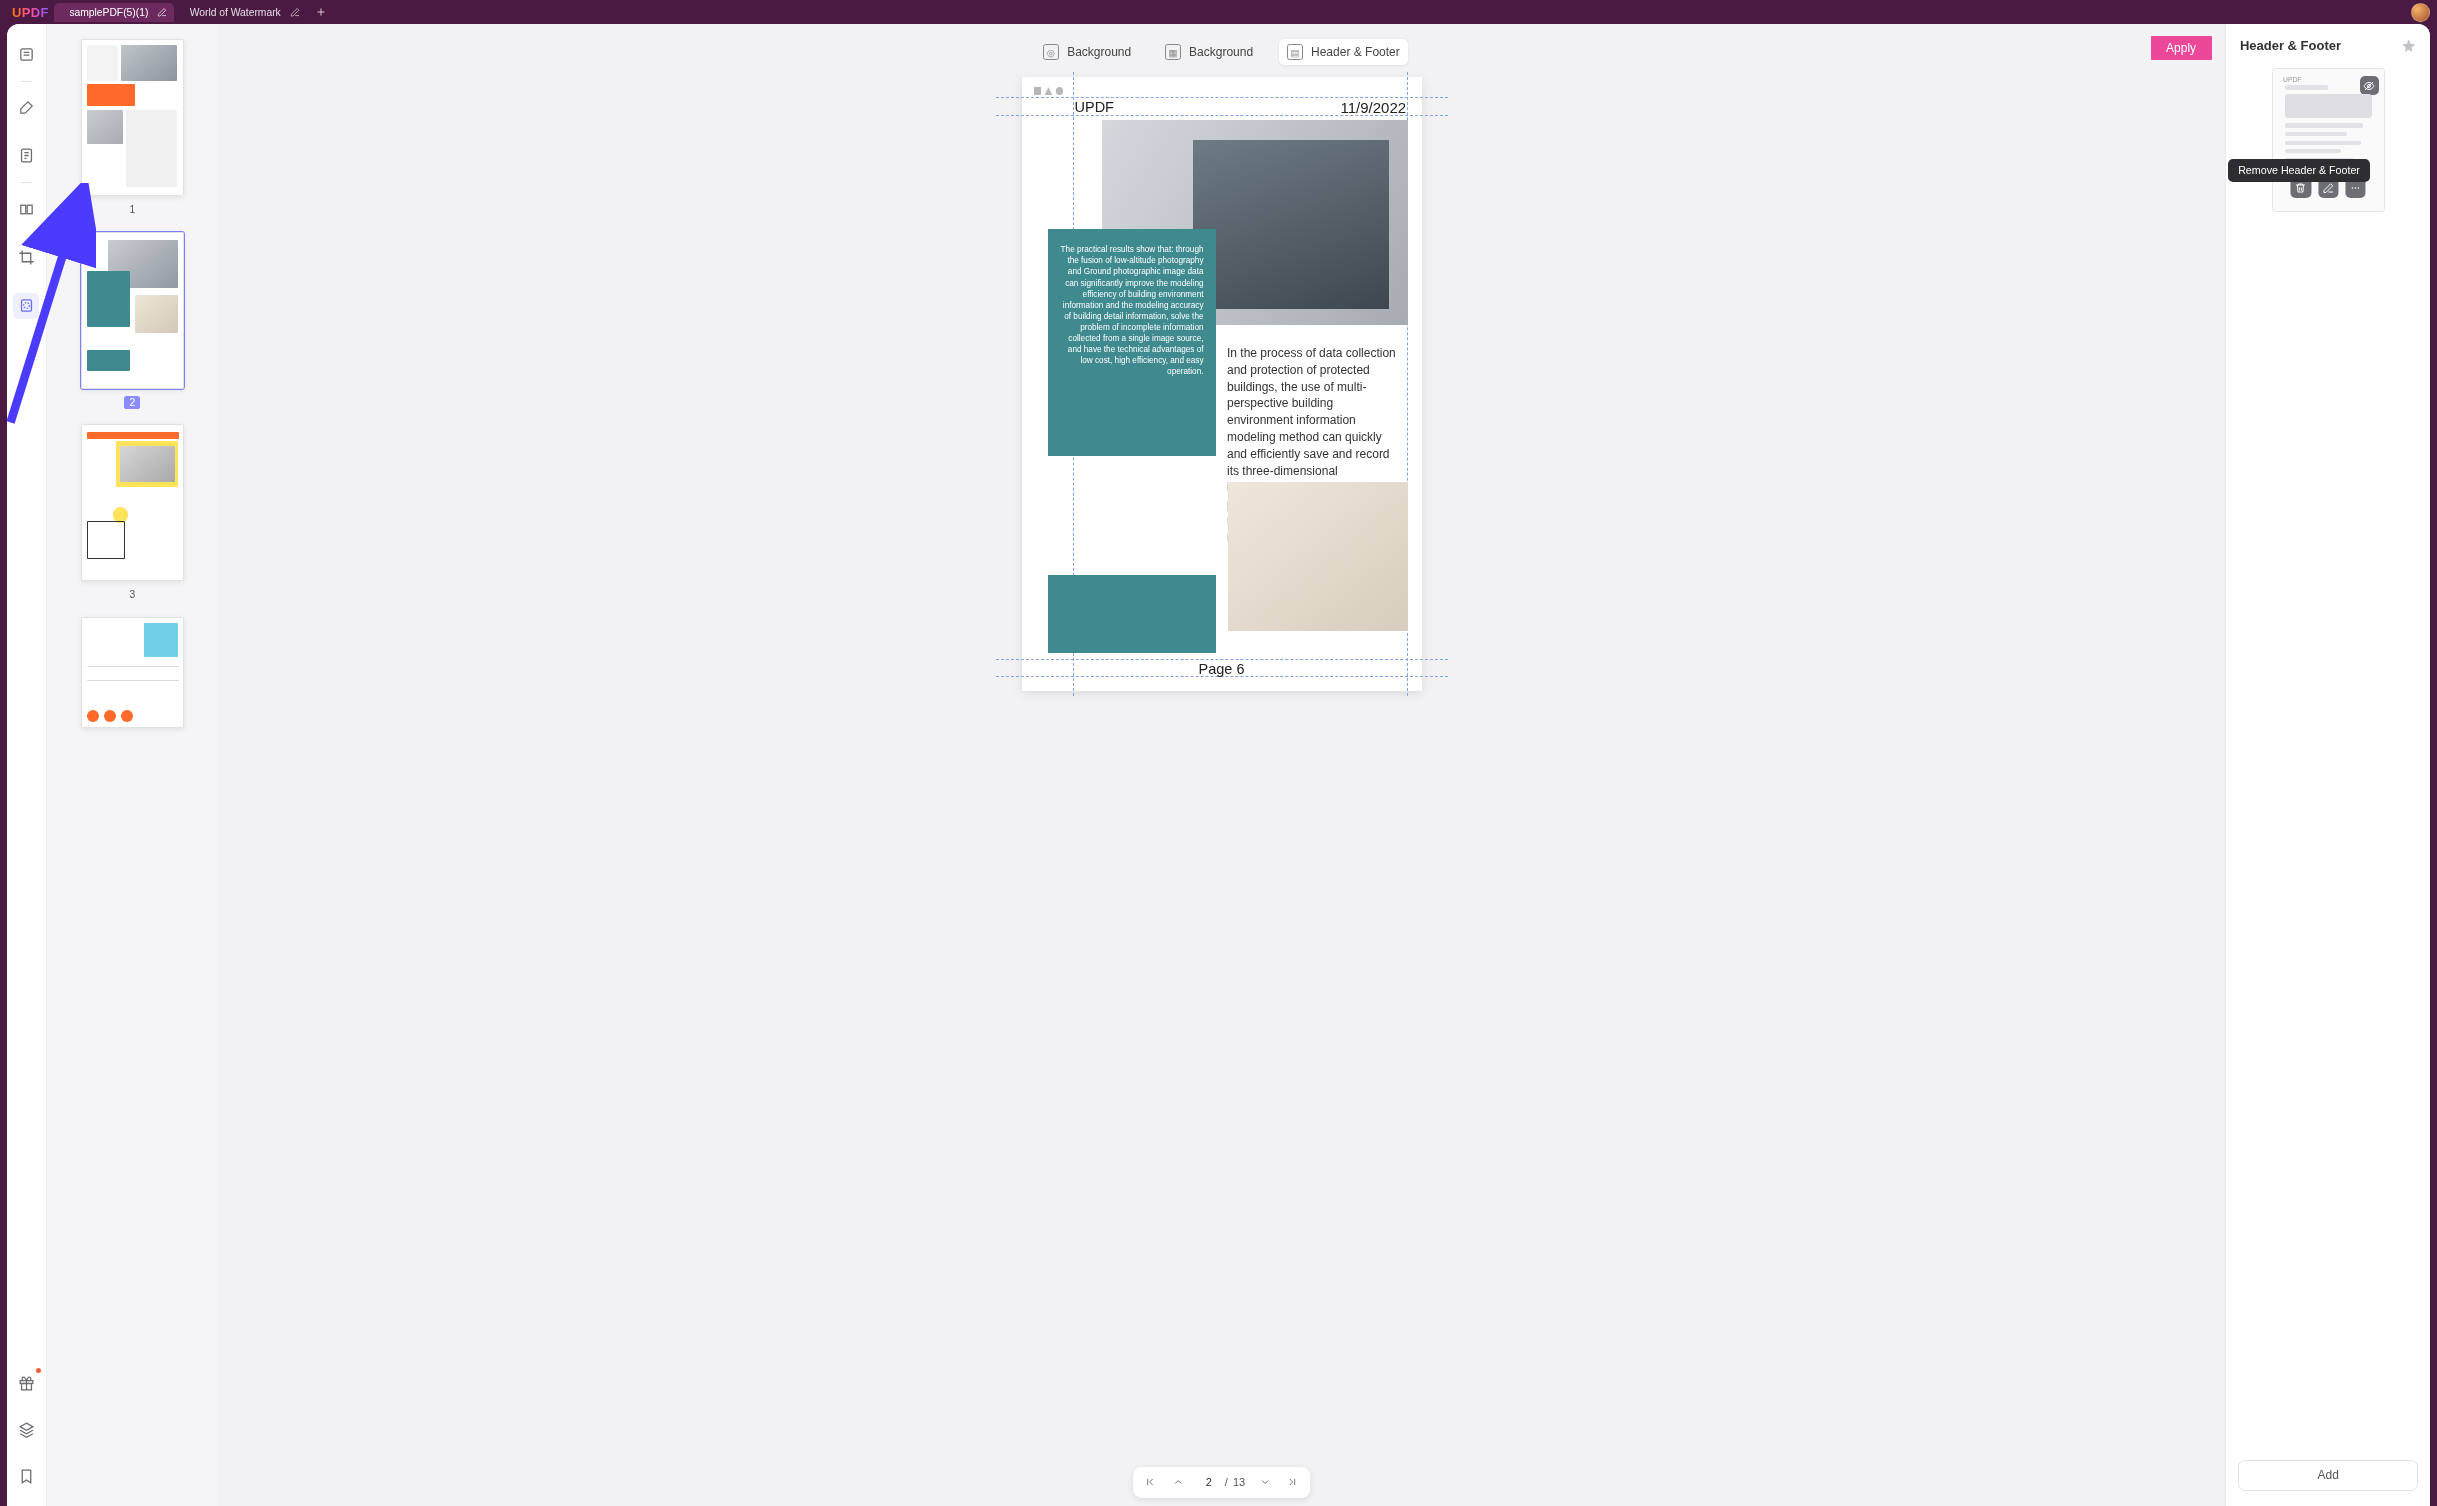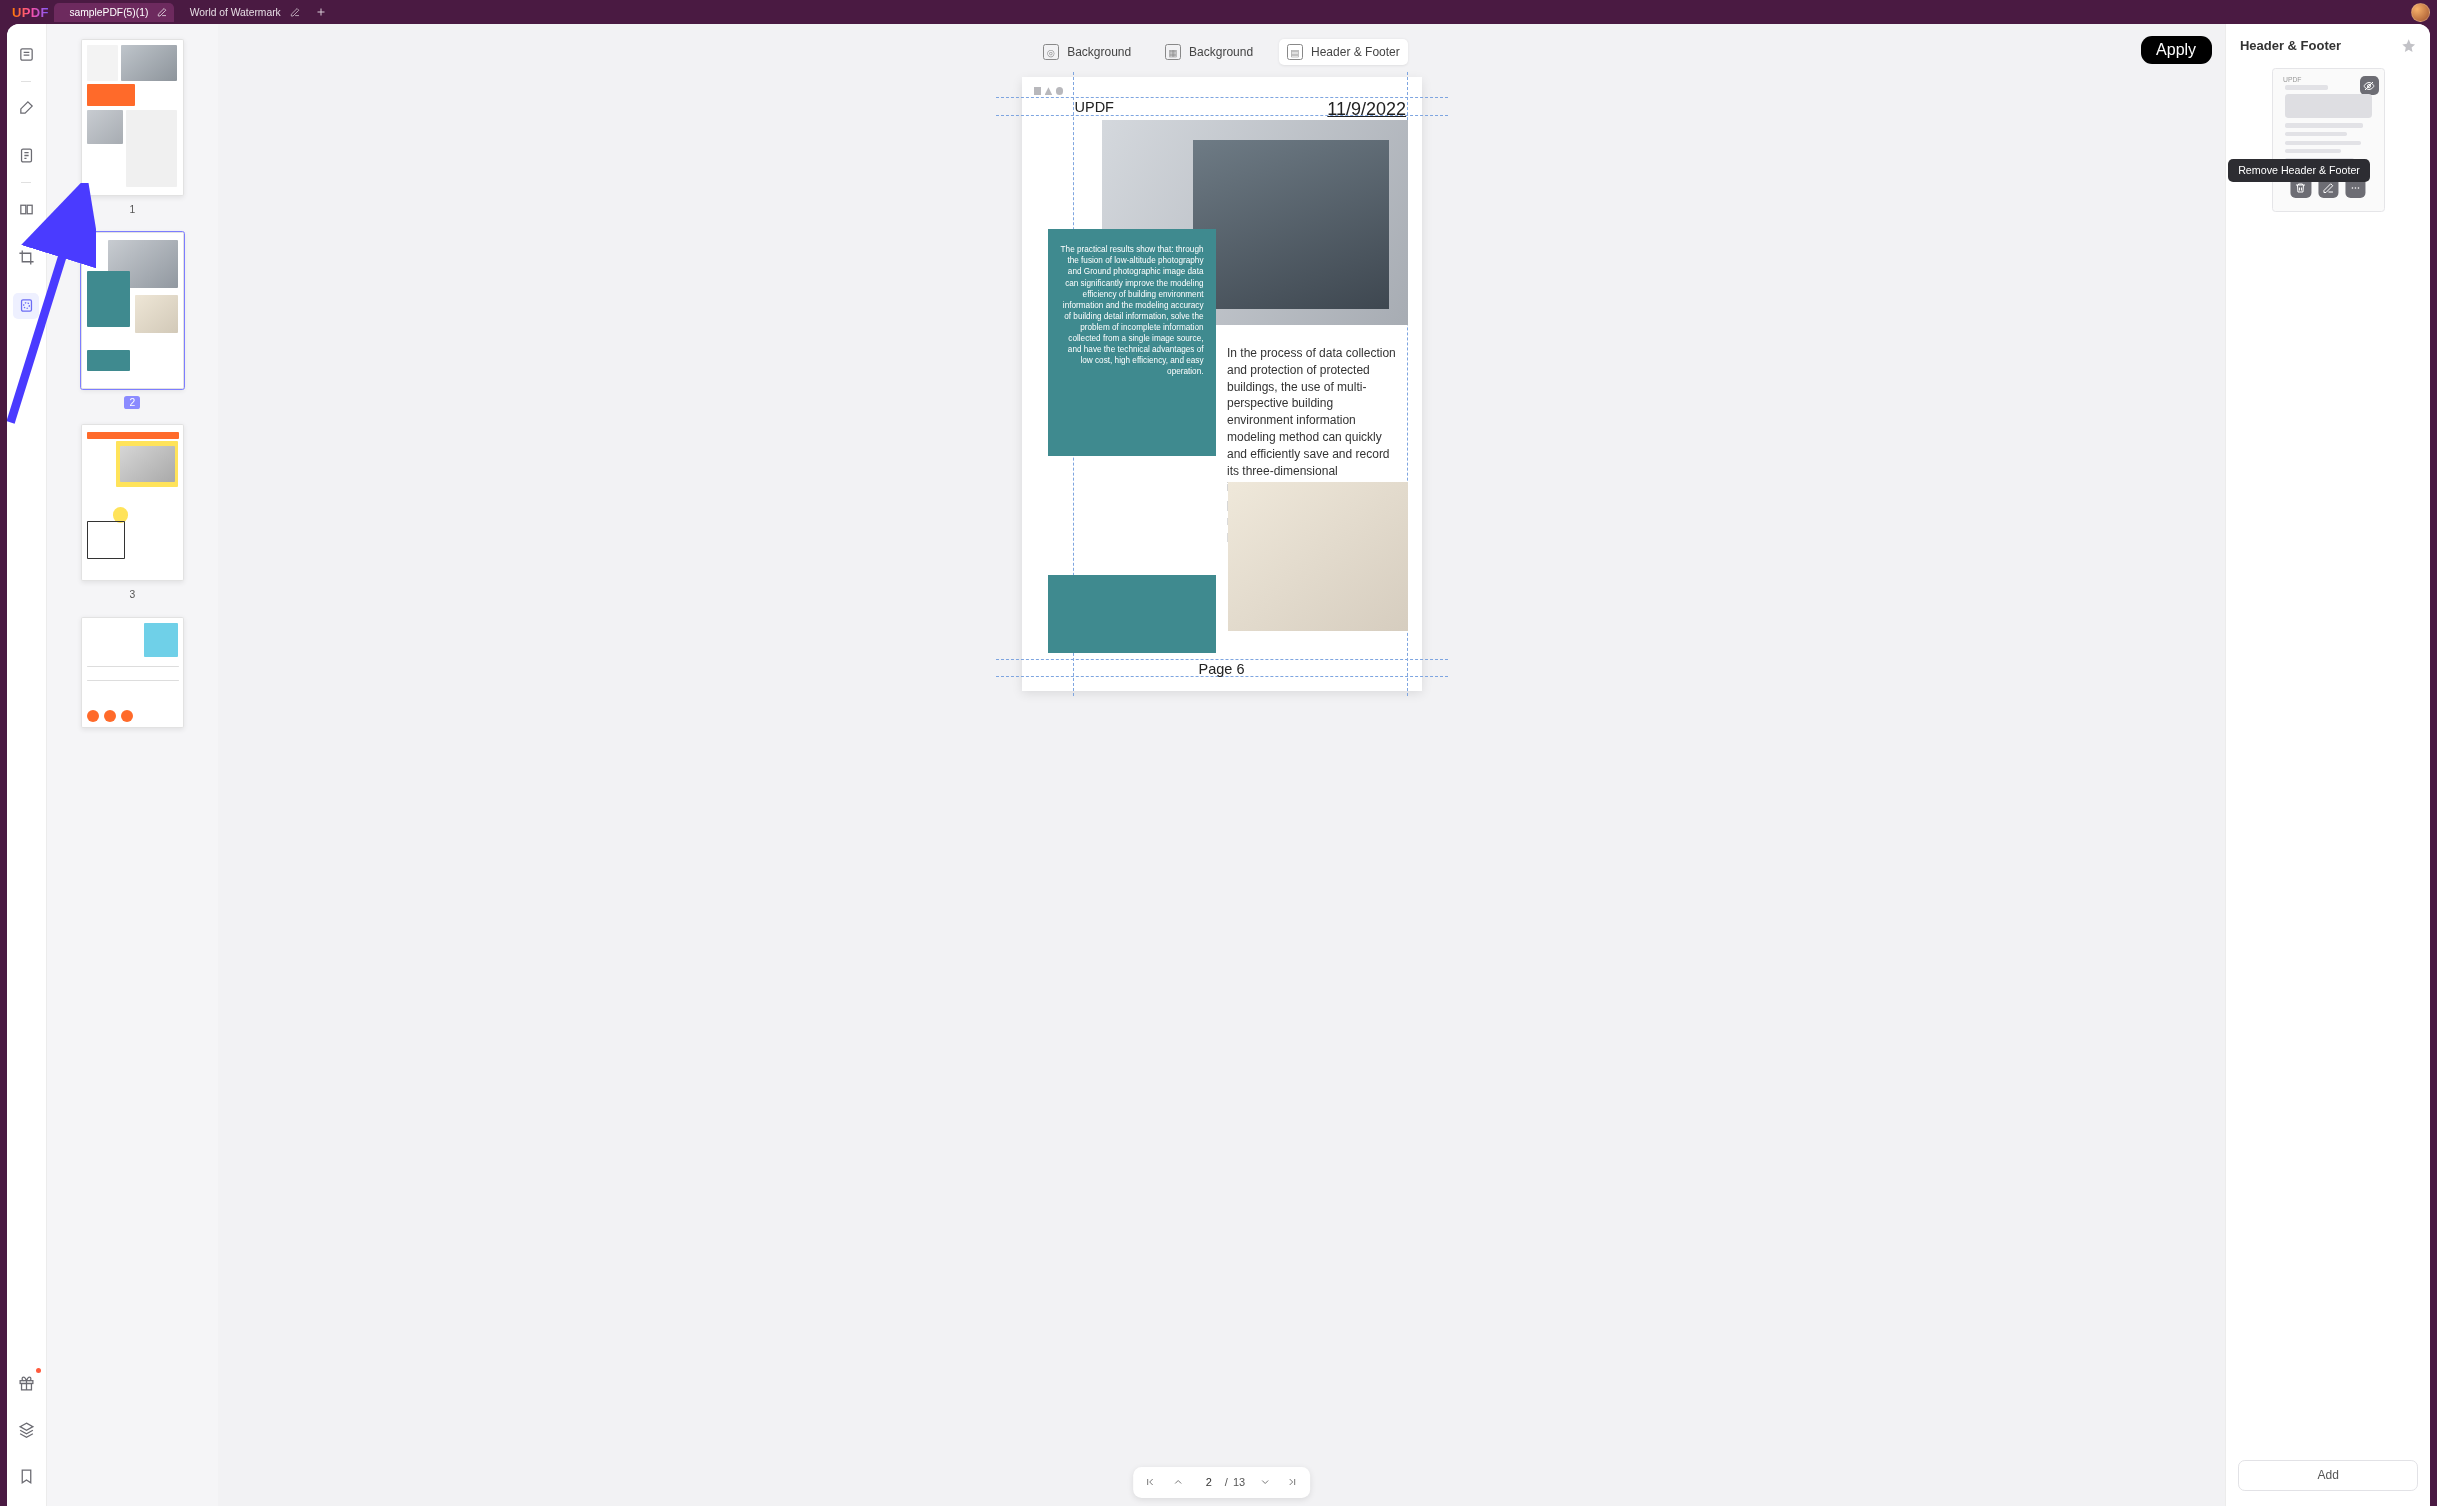--- a/index.html
+++ b/index.html
@@ -36,33 +36,33 @@
 .tnum.selected { background:#8b8bff; color:#fff; padding:0.9px 5.1px; border-radius:2.6px; display:inline-block;}
 
 .thumbimg .bar{position:absolute;background:#ccc;border-radius:0.9px;}
 
 
 .canvaswrap { flex:1; position:relative; overflow:auto; display:flex; flex-direction:column; align-items:center;}
 .topmodes { display:flex; gap:17px; margin:15.4px 0 12px;}
 .modebtn { display:flex; align-items:center; gap:8.5px; padding:5.1px 8.5px; border-radius:5.1px; font-size:12px; color:#444; }
 .modebtn.active { background:#fff; box-shadow:0 0.9px 2.6px rgba(0,0,0,0.08);}
 .modeicon { width:15.4px;height:15.4px; border:1.3px solid #888; border-radius:2.6px; display:flex; align-items:center; justify-content:center; font-size:9.4px; color:#888;}
-.applybtn { margin-left:auto; background:#000000; color:#fff; font-size:16px; padding:5.1px 15.4px; border-radius:11px; position:absolute; right:13.7px; top:12px;}
+.applybtn { margin-left:auto; background:#ec4899; color:#fff; font-size:12px; padding:5.1px 15.4px; border-radius:1px; position:absolute; right:13.7px; top:12px;}
 
 .page { width:400px; height:614px; background:#fff; position:relative; box-shadow:0 2.6px 10.3px rgba(0,0,0,0.1);}
 .guides-h{position:absolute;left:-26px;right:-26px;border-top:0.9px dashed #7ea5e0;}
 .guides-v{position:absolute;top:-5.1px;bottom:-5.1px;border-left:0.9px dashed #7ea5e0;}
 .gh1{top:20.5px;} .gh2{top:38px;} .gh3{bottom:31px;} .gh4{bottom:13.7px;}
 .gv1{left:51px;} .gv2{right:13.7px;}
 .page .tl{position:absolute;top:10.3px;left:12px; display:flex; gap:3.4px;}
 .page .tl span{width:7.7px;height:7.7px;background:#b8b8bc;}
 .page .tl span:nth-child(2){clip-path:polygon(50% 0,100% 100%,0 100%);}
 .page .tl span:nth-child(3){border-radius:50%;}
 .hdr-l{position:absolute;top:22px;left:53px;font-size:14.5px;color:#222;}
-.hdr-r{position:absolute;top:22px;right:15.4px;font-size:18px;color:#222;text-decoration:underline;}
+.hdr-r{position:absolute;top:22px;right:15.4px;font-size:15px;color:#222;}
 .ftr-c{position:absolute;bottom:13.7px;left:0;right:0;text-align:center;font-size:14.5px;color:#222;}
 .heroimg{position:absolute;top:43px;left:80px;right:13.7px;height:205px;background:linear-gradient(120deg,#d4d8dd,#a7acb3);}
 .heroimg::after{content:"";position:absolute;inset:10% 6% 8% 30%;background:linear-gradient(160deg,#6e7b85,#3e4750);}
 .callout{position:absolute;top:152px;left:26px;width:168px;height:227px;background:#3f8a8f;color:#fff;font-size:8.2px;line-height:1.35;padding:15.4px 12px;text-align:right;}
 .paratext{position:absolute;top:268px;right:20.5px;width:174px;font-size:12px;line-height:1.4;color:#333;}
 .img2{position:absolute;bottom:60px;right:13.7px;width:180px;height:149px;background:linear-gradient(140deg,#efe8da,#d6cdbf);}
 .block2{position:absolute;bottom:38px;left:26px;width:168px;height:78px;background:#3f8a8f;}
 
 
 .pagenav{position:absolute;left:50%;bottom:8.5px;transform:translateX(-50%);background:#fff;border-radius:8.5px;box-shadow:0 1.7px 6.8px rgba(0,0,0,0.1);height:31px;display:flex;align-items:center;padding:0 10.3px;gap:12px;}

